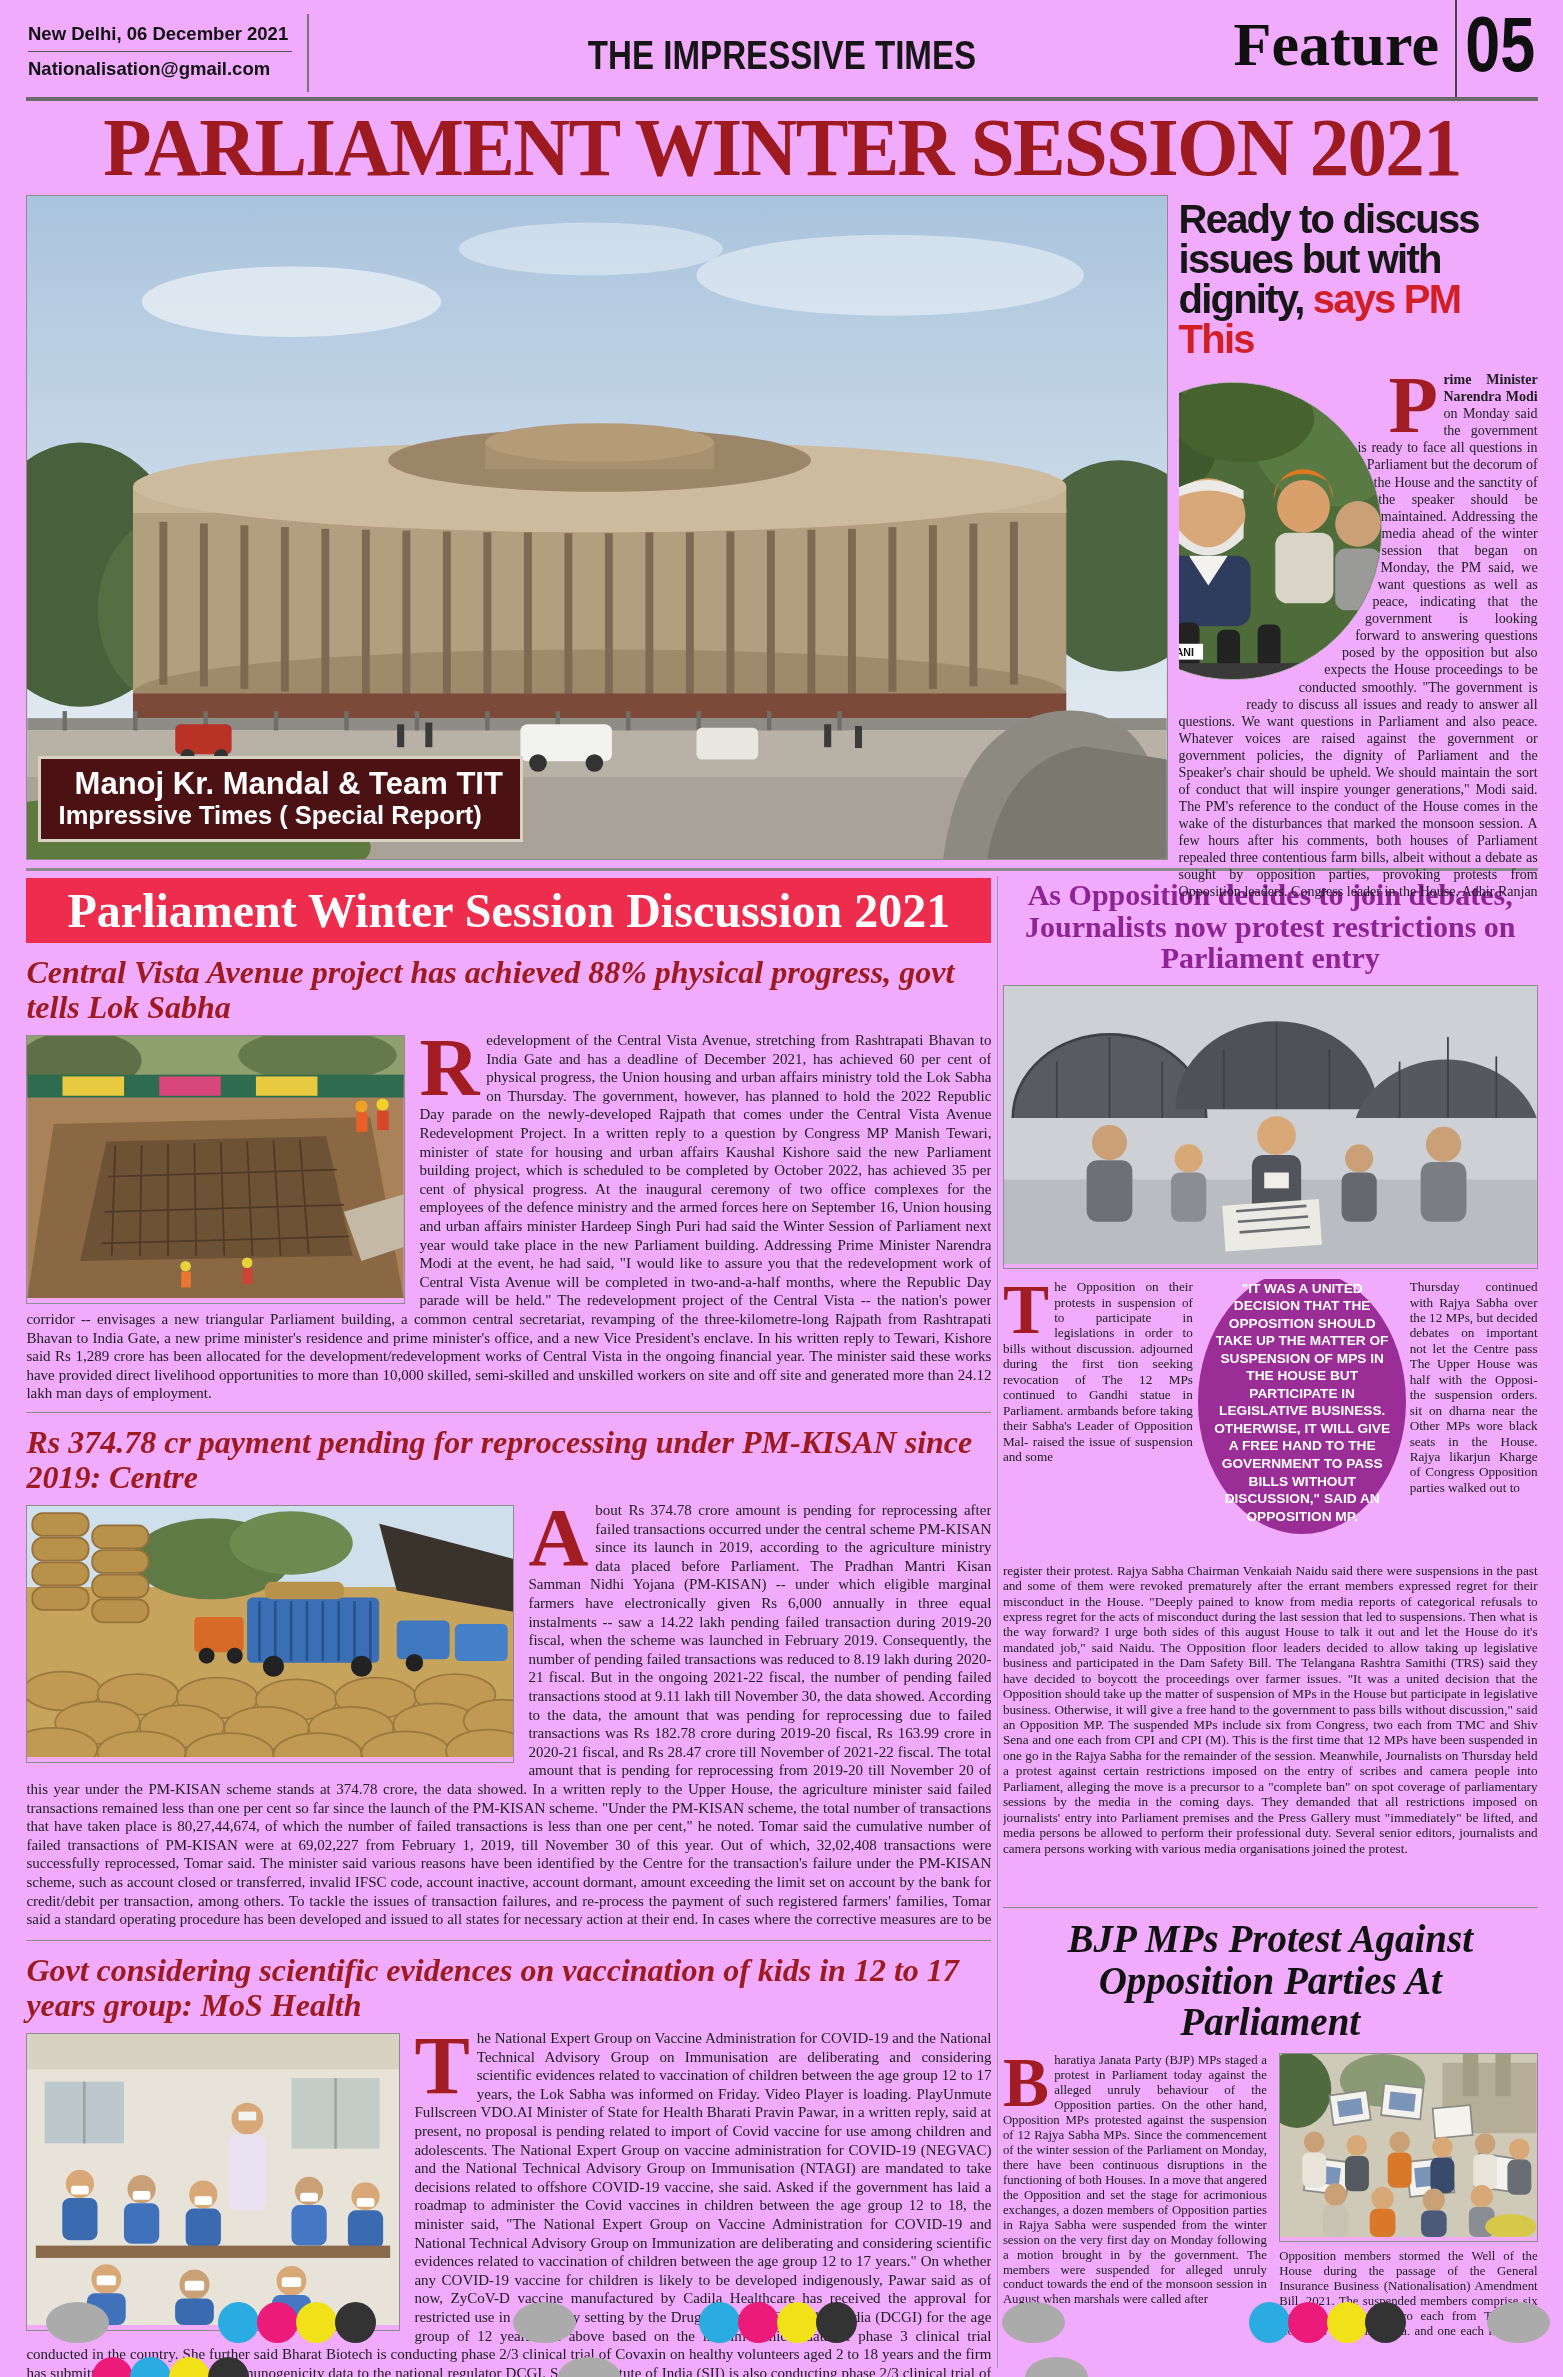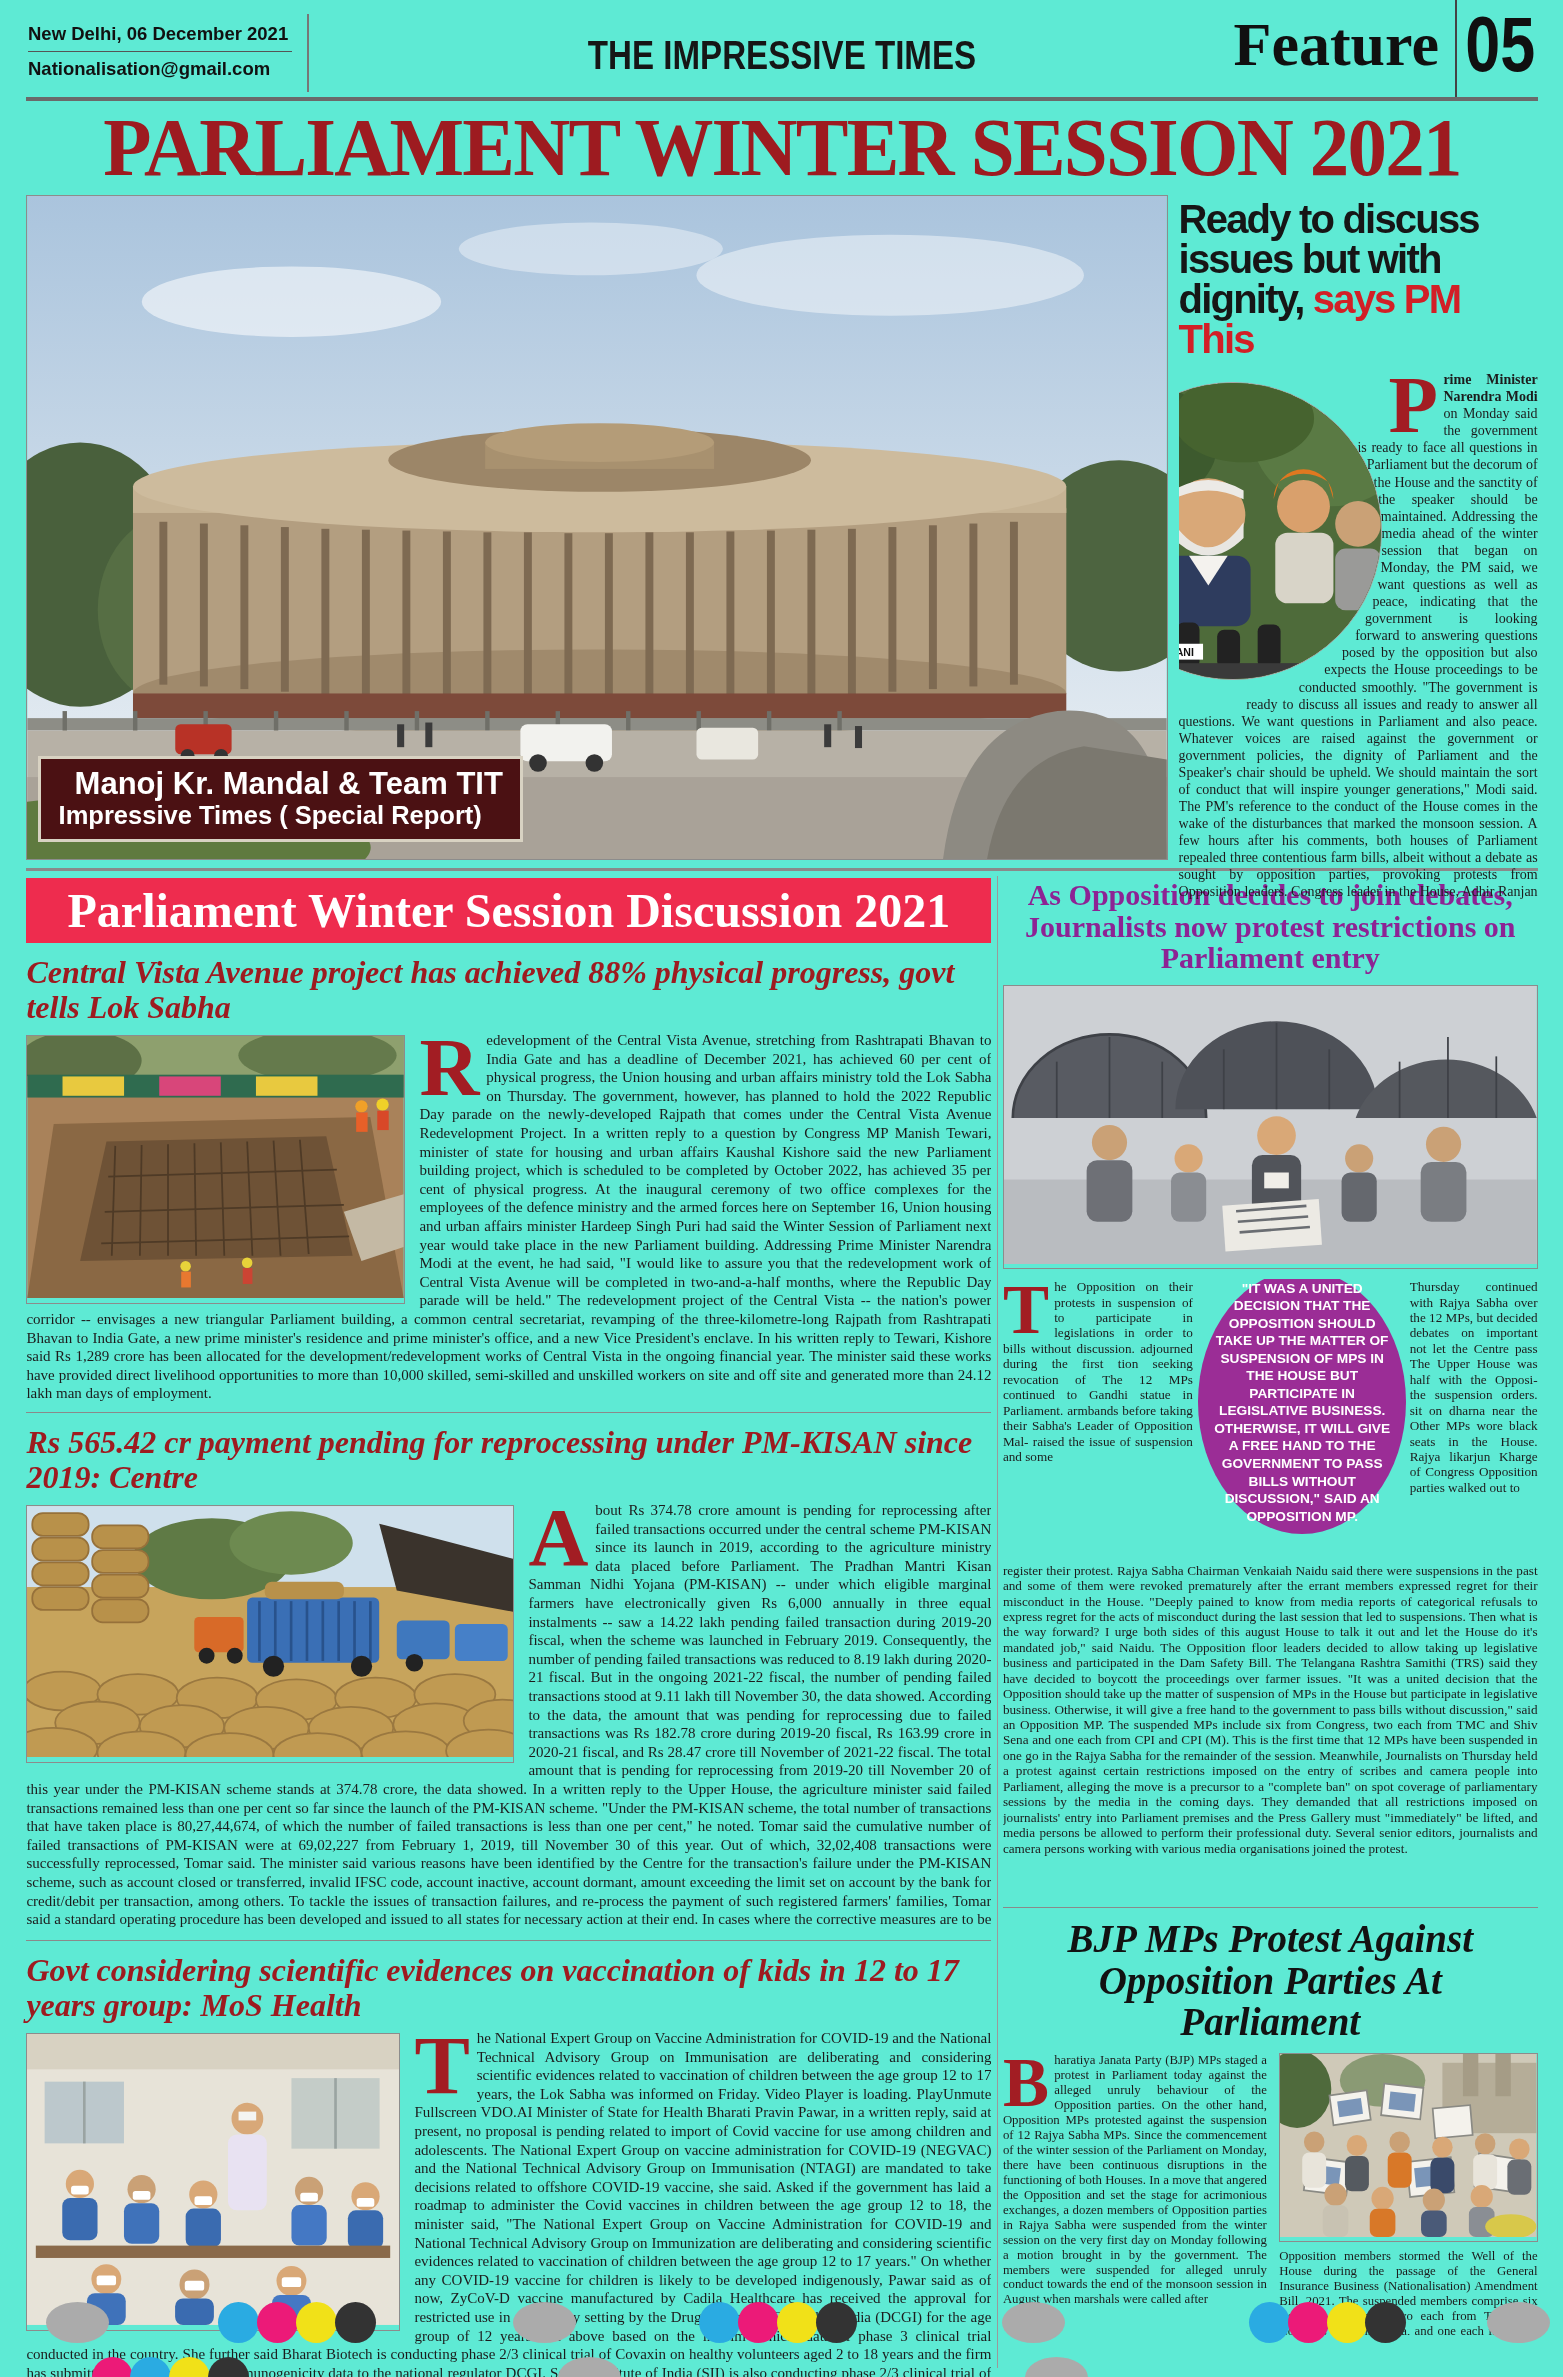--- a/index.html
+++ b/index.html
@@ -1,17 +1,17 @@
 <!DOCTYPE html>
 <html style="font-size:14px"><head>
 <meta charset="utf-8">
 <style>
   * { box-sizing: border-box; }
   html,body { margin:0; padding:0; background:#e9e9e9; }
-  .page { width:1564px; height:2377px; background:#5eead4; position:relative; overflow:hidden;
+  .page { width:1564px; height:2377px; background:#f0abfc; position:relative; overflow:hidden;
           font-family:"Liberation Serif", serif; color:#1c1c1c; margin:0 auto; }
 
   
   .header { position:relative; height:97px; }
   .date-block { position:absolute; left:28px; top:23px; width:264px;
                 font-family:"Liberation Sans", sans-serif; font-weight:bold; font-size:18.5px; color:#111; }
   .date-block .dline { padding-bottom:6.2px; border-bottom:1.8px solid #555; margin-bottom:6.2px; }
   .hdr-vr1 { position:absolute; left:307px; top:14px; height:78px; width:1.8px; background:#777; }
   .masthead { position:absolute; left:0; right:0; top:35px; text-align:center;
               font-family:"Liberation Sans", sans-serif; font-weight:900; font-size:36px; letter-spacing:0px;
@@ -299,21 +299,21 @@
               <rect x="245" y="264" width="11" height="18" fill="#cc4433"></rect>
             <path d="M360 200 L428 180 L428 240 L380 256 Z" fill="#c4b9a4"></path>
           </svg>
         </div>
         <span class="dropcap art-drop">R</span>
         <span>edevelopment of the Central Vista Avenue, stretching from Rashtrapati Bhavan to India Gate and has a deadline of December 2021, has achieved 60 per cent of physical progress, the Union housing and urban affairs ministry told the Lok Sabha on Thursday. The government, however, has planned to hold the 2022 Republic Day parade on the newly-developed Rajpath that comes under the Central Vista Avenue Redevelopment Project. In a written reply to a question by Congress MP Manish Tewari, minister of state for housing and urban affairs Kaushal Kishore said the new Parliament building project, which is scheduled to be completed by October 2022, has achieved 35 per cent of physical progress. At the inaugural ceremony of two office complexes for the employees of the defence ministry and the armed forces here on September 16, Union housing and urban affairs minister Hardeep Singh Puri had said the Winter Session of Parliament next year would take place in the new Parliament building. Addressing Prime Minister Narendra Modi at the event, he had said, "I would like to assure you that the redevelopment work of Central Vista Avenue will be completed in two-and-a-half months, where the Republic Day parade will be held." The redevelopment project of the Central Vista -- the nation's power corridor -- envisages a new triangular Parliament building, a common central secretariat, revamping of the three-kilometre-long Rajpath from Rashtrapati Bhavan to India Gate, a new prime minister's residence and prime minister's office, and a new Vice President's enclave. In his written reply to Tewari, Kishore said Rs 1,289 crore has been allocated for the development/redevelopment works of Central Vista in the ongoing financial year. The minister said these works have provided direct livelihood opportunities to more than 10,000 skilled, semi-skilled and unskilled workers on site and off site and generated more than 24.12 lakh man days of employment.</span>
       </div>
 
       <hr class="sep">
 
-      <div class="subhead">Rs 565.42 cr payment pending for reprocessing under PM-KISAN since 2019: Centre</div>
+      <div class="subhead">Rs 374.78 cr payment pending for reprocessing under PM-KISAN since 2019: Centre</div>
       <div class="article pmk-art">
         <div class="photo-left">
           <svg width="486" height="251" viewBox="0 0 552 285">
             <rect width="552" height="285" fill="#c7a45c"></rect>
             <rect width="552" height="92" fill="#cfe0ec"></rect>
             <ellipse cx="210" cy="60" rx="90" ry="46" fill="#5f7a45"></ellipse>
             <ellipse cx="300" cy="42" rx="70" ry="36" fill="#6d8a50"></ellipse>
             <path d="M400 20 L552 60 L552 120 L420 96 Z" fill="#3a332c"></path>
 
             <g fill="#b8914a" stroke="#96713a" stroke-width="2">

